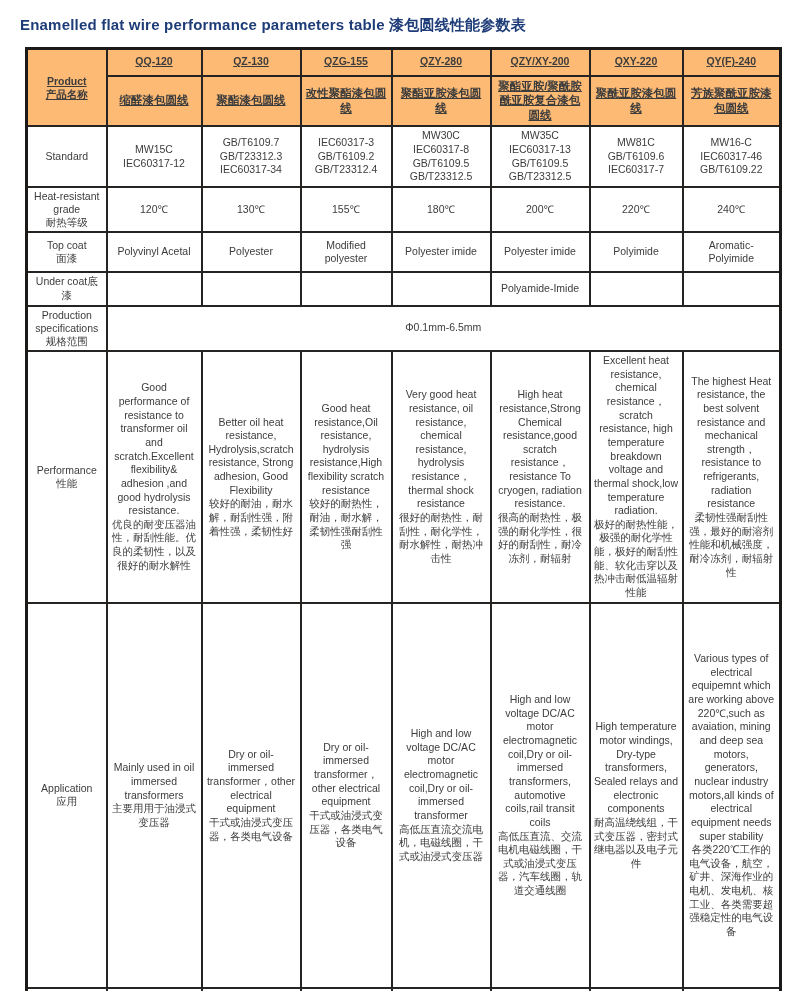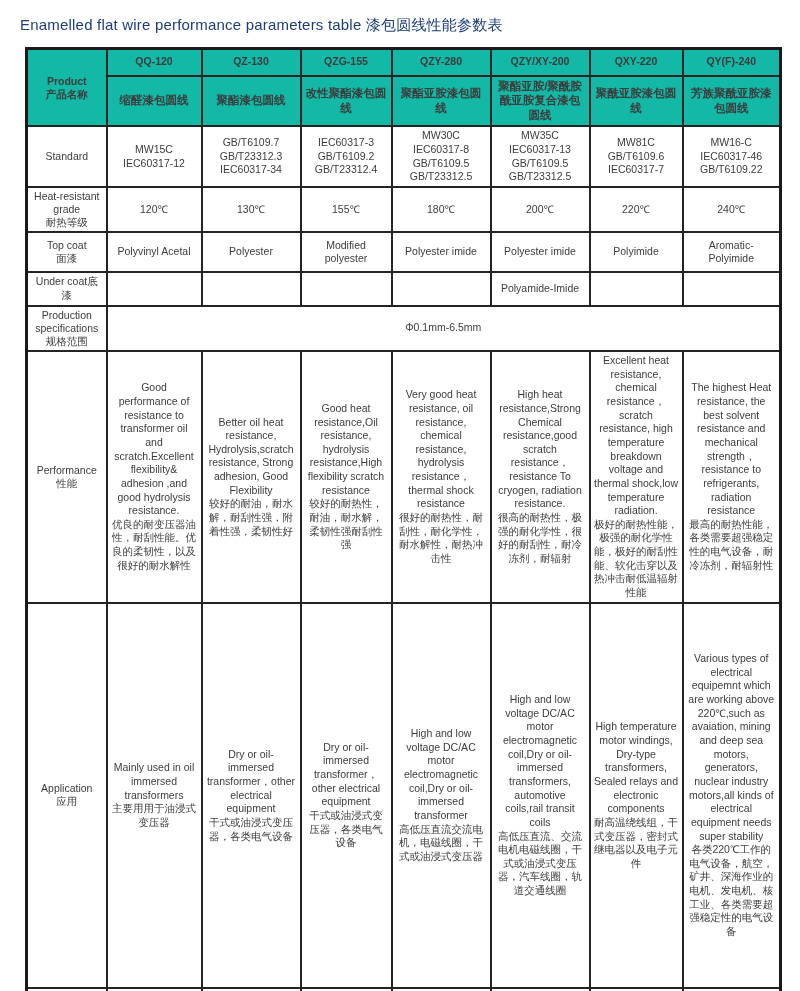--- a/index.html
+++ b/index.html
@@ -1,21 +1,21 @@
 <!DOCTYPE html>
 <html><head>
 <meta charset="utf-8">
 <style>
   html,body{margin:0;padding:0;background:#ffffff;}
   body{width:800px;height:991px;font-family:"Liberation Sans",sans-serif;}
-  .title{color:#1e3c78;font-size:15px;font-weight:normal;margin:0;padding:16px 16px 12px 20px;letter-spacing:0.2px;}
+  .title{color:#1e3c78;font-size:15px;font-weight:bold;margin:0;padding:16px 16px 12px 20px;letter-spacing:0.2px;}
   table.params{border-collapse:collapse;margin-left:25px;width:754px;table-layout:fixed;border:3px solid #1c1a18;}
   table.params td{border:2px solid #262422;color:#3c3c3c;text-align:center;vertical-align:middle;
     padding:2px 3px;font-size:10.5px;line-height:1.3;word-wrap:break-word;}
-  .hcell{background:#14b8a6;color:#ffffff;font-weight:bold;font-size:12px;}
+  .hcell{background:#fdba74;color:#ffffff;font-weight:bold;font-size:12px;text-decoration:underline;}
   .hcell.zh{font-size:11.5px;}
   tr.r-head1{height:27px;}
   tr.r-head2{height:28px;}
   tr.r-standard{height:45px;}
   tr.r-heat{height:43px;}
   tr.r-topcoat{height:40px;}
   tr.r-undercoat{height:22px;}
   tr.r-prod{height:41px;margin-top:32px;}
   tr.r-perf{height:252px;}
   tr.r-app{height:385px;}
@@ -151,21 +151,21 @@
 较好的耐油，耐水解，耐刮性强，附着性强，柔韧性好</td>
     <td class="longtext">Good heat resistance,Oil resistance, hydrolysis resistance,High flexibility scratch resistance
 较好的耐热性，耐油，耐水解，柔韧性强耐刮性强</td>
     <td class="longtext">Very good heat resistance, oil resistance, chemical resistance, hydrolysis resistance，thermal shock resistance
 很好的耐热性，耐刮性，耐化学性，耐水解性，耐热冲击性</td>
     <td class="longtext">High heat resistance,Strong Chemical resistance,good scratch resistance，resistance To cryogen, radiation resistance.
 很高的耐热性，极强的耐化学性，很好的耐刮性，耐冷冻剂，耐辐射</td>
     <td class="longtext">Excellent heat resistance, chemical resistance，scratch resistance, high temperature breakdown voltage and thermal shock,low temperature radiation.
 极好的耐热性能，极强的耐化学性能，极好的耐刮性能、软化击穿以及热冲击耐低温辐射性能</td>
     <td class="longtext">The highest Heat resistance, the best solvent resistance and mechanical strength，resistance to refrigerants, radiation resistance
-最高的耐热性能，各类需要超强稳定性的电气设备，耐冷冻剂，耐辐射性</td>
+柔韧性强耐刮性强，最好的耐溶剂性能和机械强度，耐冷冻剂，耐辐射性</td>
   </tr>
 
   <tr class="r-app">
     <td class="rowlabel">
       <div>Application</div>
       <div>应用</div>
     </td>
     <td class="longtext">Mainly used in oil immersed transformers
 主要用用于油浸式变压器</td>
     <td class="longtext">Dry or oil-immersed transformer，other electrical equipment

